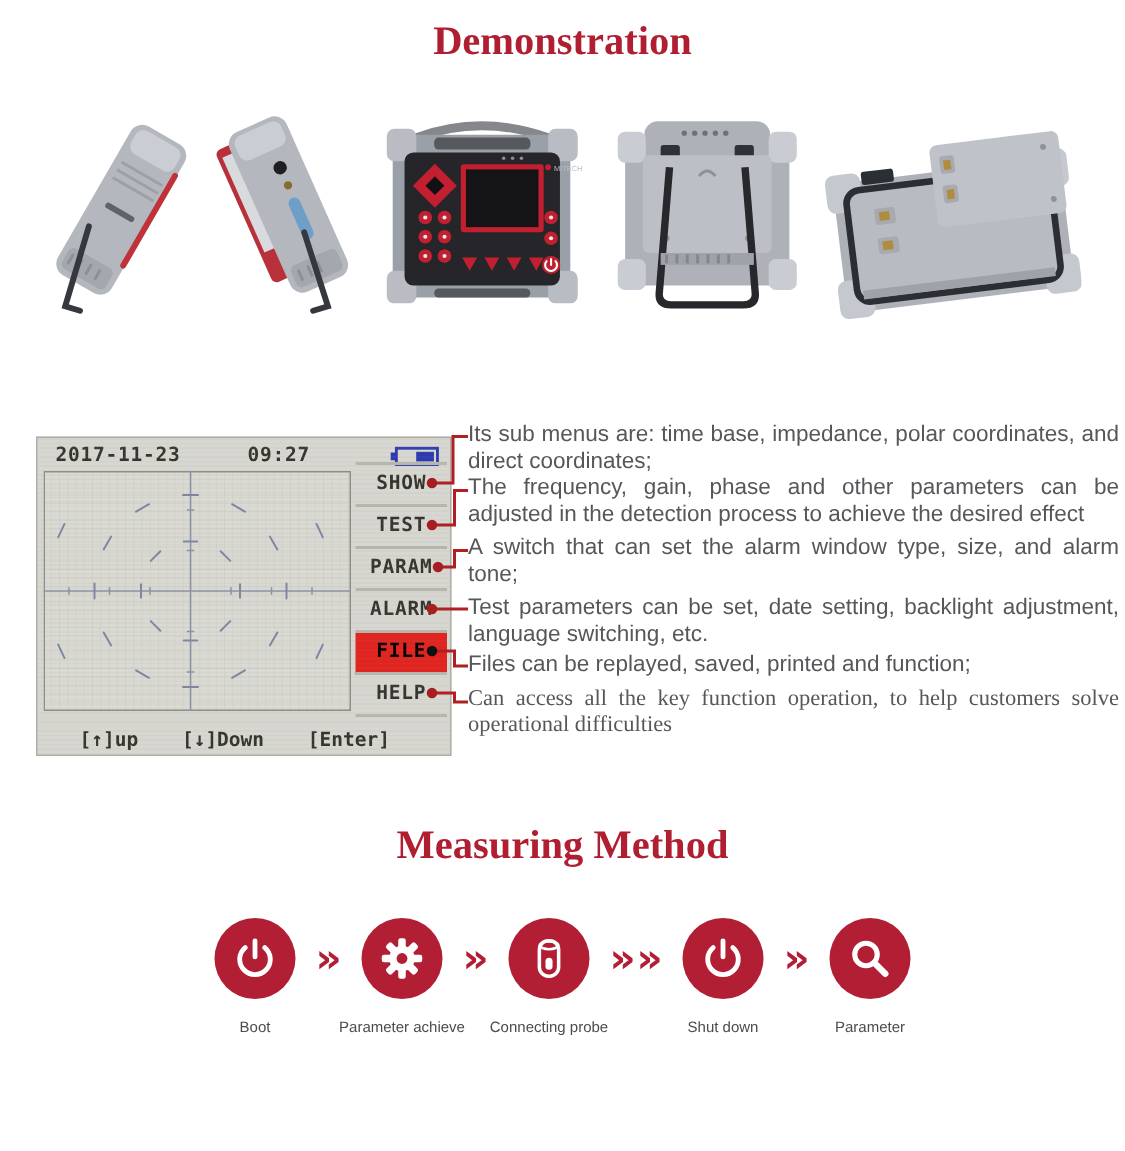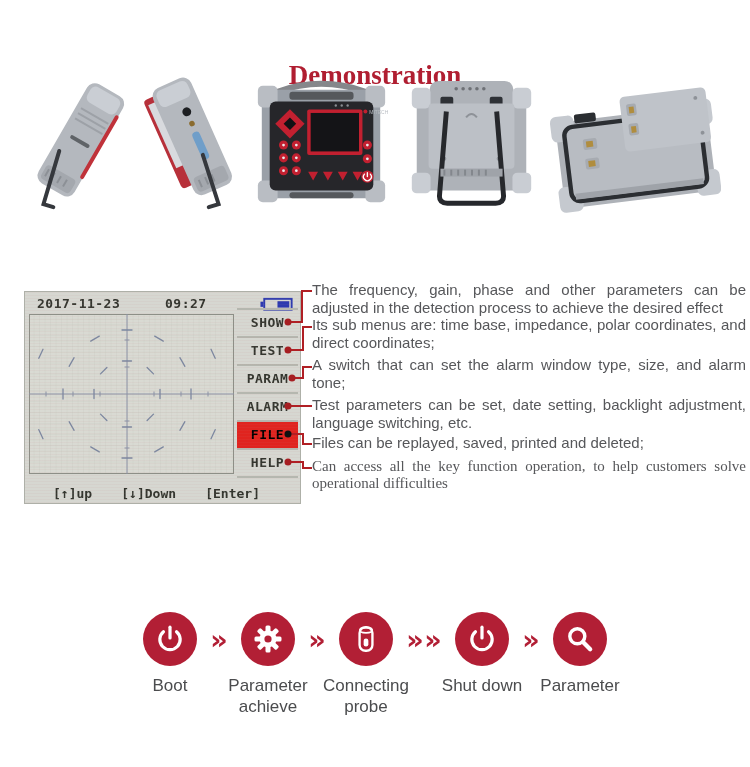--- a/index.html
+++ b/index.html
@@ -1,19 +1,19 @@
 <!DOCTYPE html>
 <html><head>
 <meta charset="utf-8">
 <style>
   html,body{margin:0;padding:0;background:#fff;}
   .page{position:relative;width:750px;height:767px;background:#fff;overflow:hidden;
         font-family:"Liberation Sans",sans-serif;}
   .sec-title{position:absolute;left:0;width:100%;text-align:center;
-        font-family:"Liberation Serif",serif;font-weight:bold;font-size:27px;color:#b01e31;margin-top:48px;}
+        font-family:"Liberation Serif",serif;font-weight:bold;font-size:27px;color:#b01e31;}
   .t-demo{top:12px;}
   .t-meas{top:548px;}
 
   
   .products{position:absolute;top:72px;left:0;width:750px;height:148px;
         display:flex;justify-content:center;align-items:center;gap:10px;}
   .product{height:148px;}
 
   
   .screen-section{position:absolute;top:283px;left:0;width:750px;height:230px;}
@@ -40,21 +40,21 @@
   .annotations p.g1{margin-top:5px;}
   .annotations p.g2{margin-top:3px;}
   .annotations p.g3{margin-top:6px;font-family:Liberation Serif, serif;}
 
   
   .steps{position:absolute;top:612px;left:0;width:750px;display:flex;
        justify-content:center;align-items:flex-start;}
   .step{width:80px;display:flex;flex-direction:column;align-items:center;}
   .step-circle{width:54px;height:54px;border-radius:50%;background:#b21f35;
        display:flex;align-items:center;justify-content:center;}
-  .step-label{margin-top:9px;font-size:17px;line-height:21px;color:#4b4c4e;
+  .step-label{margin-top:9px;font-size:10px;line-height:21px;color:#4b4c4e;
        text-align:center;width:96px;}
   .chev{width:18px;height:54px;display:flex;align-items:center;justify-content:center;
        font-size:27px;font-weight:bold;color:#b21f35;font-family:"DejaVu Sans",sans-serif;}
 </style>
 </head>
 <body>
 
 <div class="page">
 
   <div class="sec-title t-demo">Demonstration</div>
@@ -301,29 +301,30 @@
       </g>
       <circle cx="288" cy="39" r="3.5" fill="#a61e22"></circle>
       <circle cx="288" cy="67" r="3.5" fill="#a61e22"></circle>
       <circle cx="292" cy="95" r="3.5" fill="#a61e22"></circle>
       <circle cx="288" cy="123" r="3.5" fill="#a61e22"></circle>
       <circle cx="288" cy="151" r="3.5" fill="#111111"></circle>
       <circle cx="288" cy="179" r="3.5" fill="#a61e22"></circle>
     </svg>
 
     <div class="annotations">
+      <p>Its sub menus are: time base, impedance, polar coordinates, and direct coordinates;</p>
       <p>The frequency, gain, phase and other parameters can be adjusted in the detection process to achieve the desired effect</p>
-      <p>Its sub menus are: time base, impedance, polar coordinates, and direct coordinates;</p>
       <p class="g1">A switch that can set the alarm window type, size, and alarm tone;</p>
       <p class="g1">Test parameters can be set, date setting, backlight adjustment, language switching, etc.</p>
-      <p class="g2">Files can be replayed, saved, printed and deleted;</p>
+      <p class="g2">Files can be replayed, saved, printed and function;</p>
       <p class="g3">Can access all the key function operation, to help customers solve operational difficulties</p>
     </div>
   </div>
 
+  <div class="sec-title t-meas">Measuring Method</div>
 
   <div class="steps">
 
     <div class="step">
       <div class="step-circle">
         <svg width="30" height="30" viewBox="0 0 26 28">
           <path d="M6.9,7.2 A9.5,9.5 0 1 0 19.1,7.2" stroke="#fff" stroke-width="3" fill="none" stroke-linecap="round"></path>
           <line x1="13" y1="3" x2="13" y2="13" stroke="#fff" stroke-width="3" stroke-linecap="round"></line>
         </svg>
       </div>

